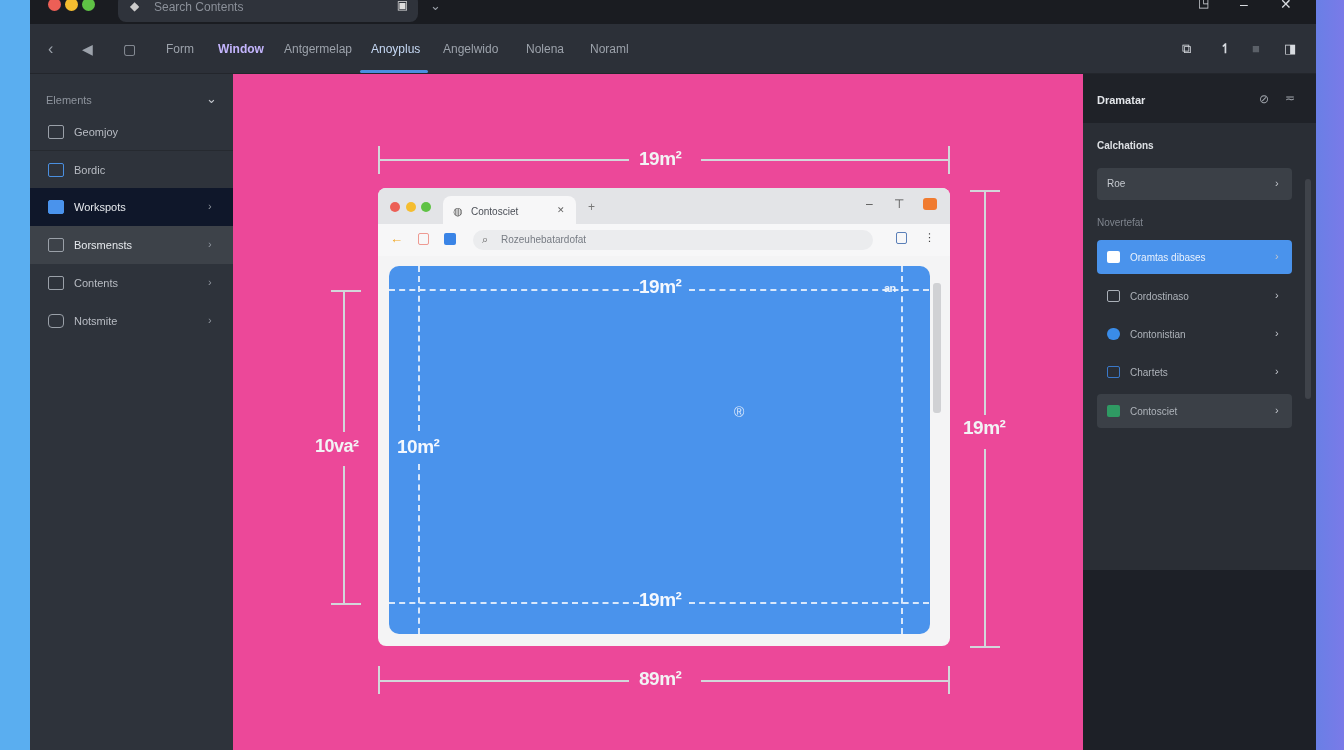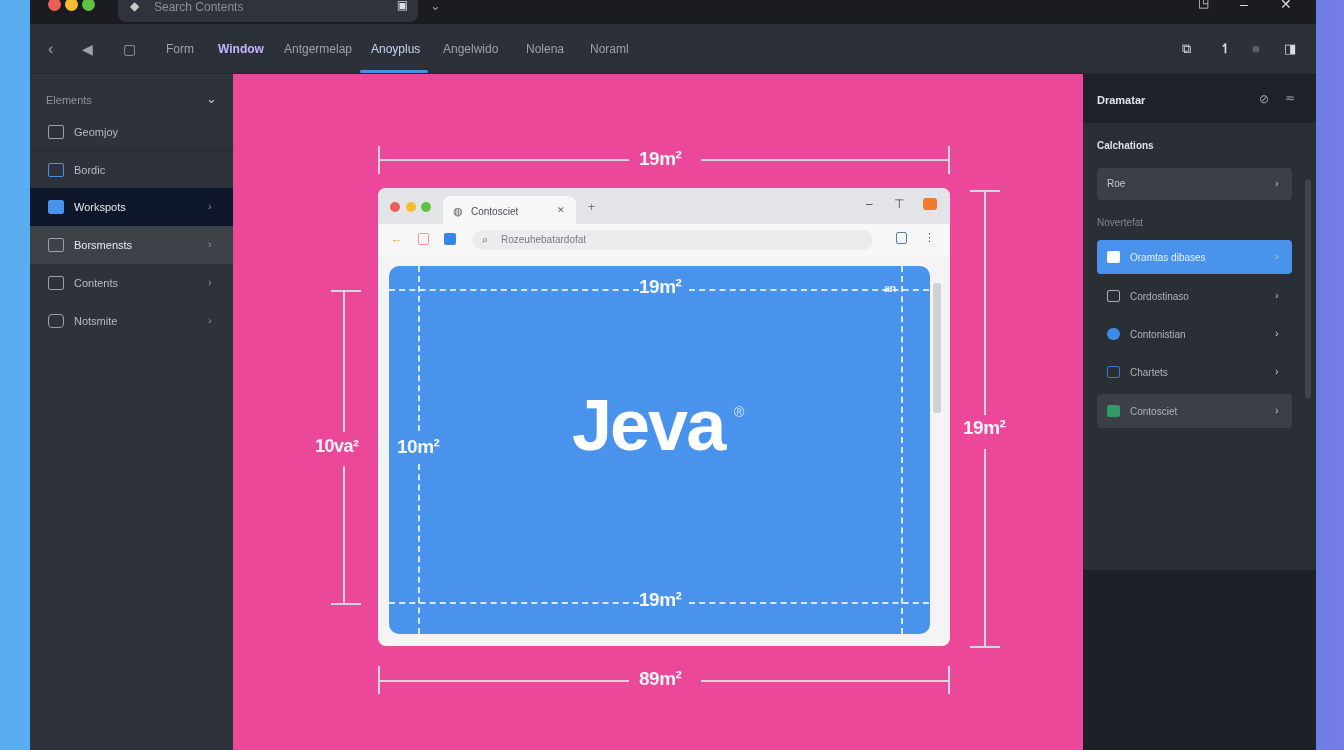--- a/index.html
+++ b/index.html
@@ -185,21 +185,20 @@
         <div class="dash-h" style="left:300px;top:23px;width:240px"></div>
         <div class="dimtxt" style="left:250px;top:10px;color:#f4f8fe">19m²</div>
         <div class="dimtxt" style="left:495px;top:16px;font-size:11px;color:#e9f2fd">an</div>
         <div class="dash-h" style="left:0;top:336px;width:250px"></div>
         <div class="dash-h" style="left:300px;top:336px;width:240px"></div>
         <div class="dimtxt" style="left:250px;top:323px;color:#f4f8fe">19m²</div>
         <div class="dash-v" style="left:29px;top:0;height:165px"></div>
         <div class="dash-v" style="left:29px;top:198px;height:170px"></div>
         <div class="dimtxt" style="left:8px;top:170px;color:#f4f8fe">10m²</div>
         <div class="dash-v" style="left:512px;top:0;height:368px"></div>
-        <div class="jeva">Jeva</div>
         <div class="reg">®</div>
       </div>
       <div class="bscroll"></div>
     </div>
   </div>
 
   <div class="rside">
     <div class="rhdr">
       <span class="t">Dramatar</span>
       <span style="position:absolute;left:176px;top:18px;color:#9ea3aa;font-size:12px">⊘</span>

